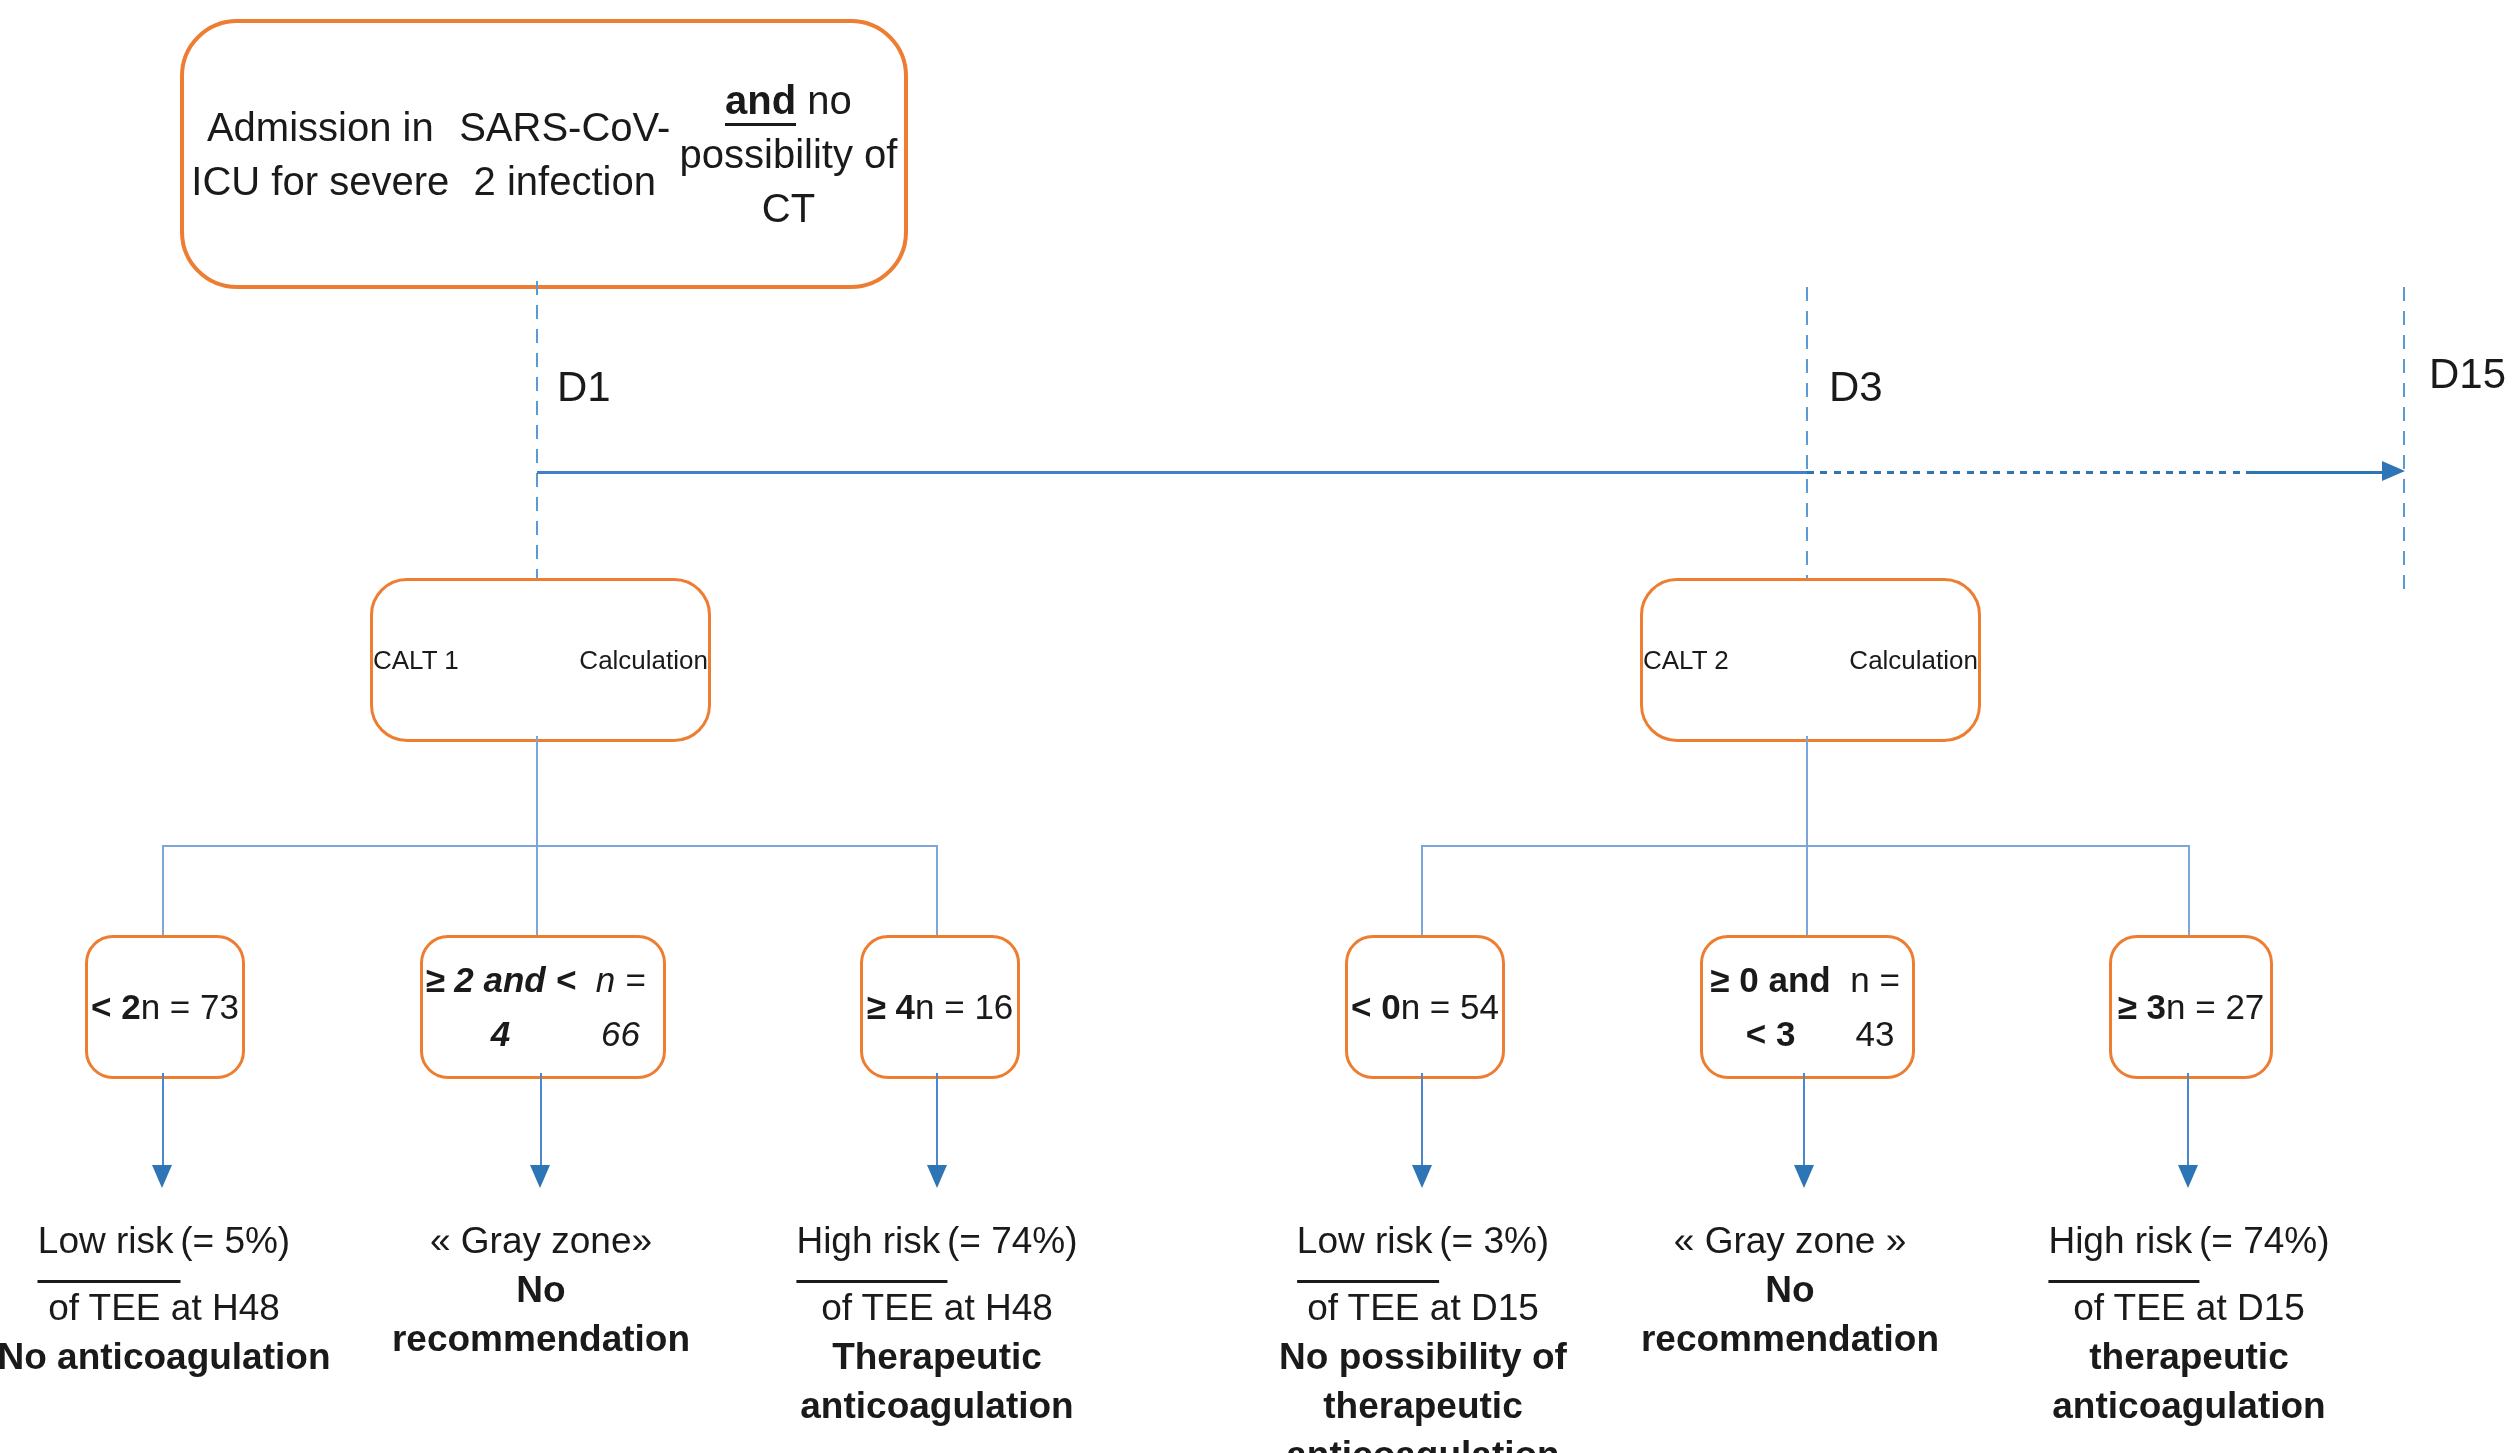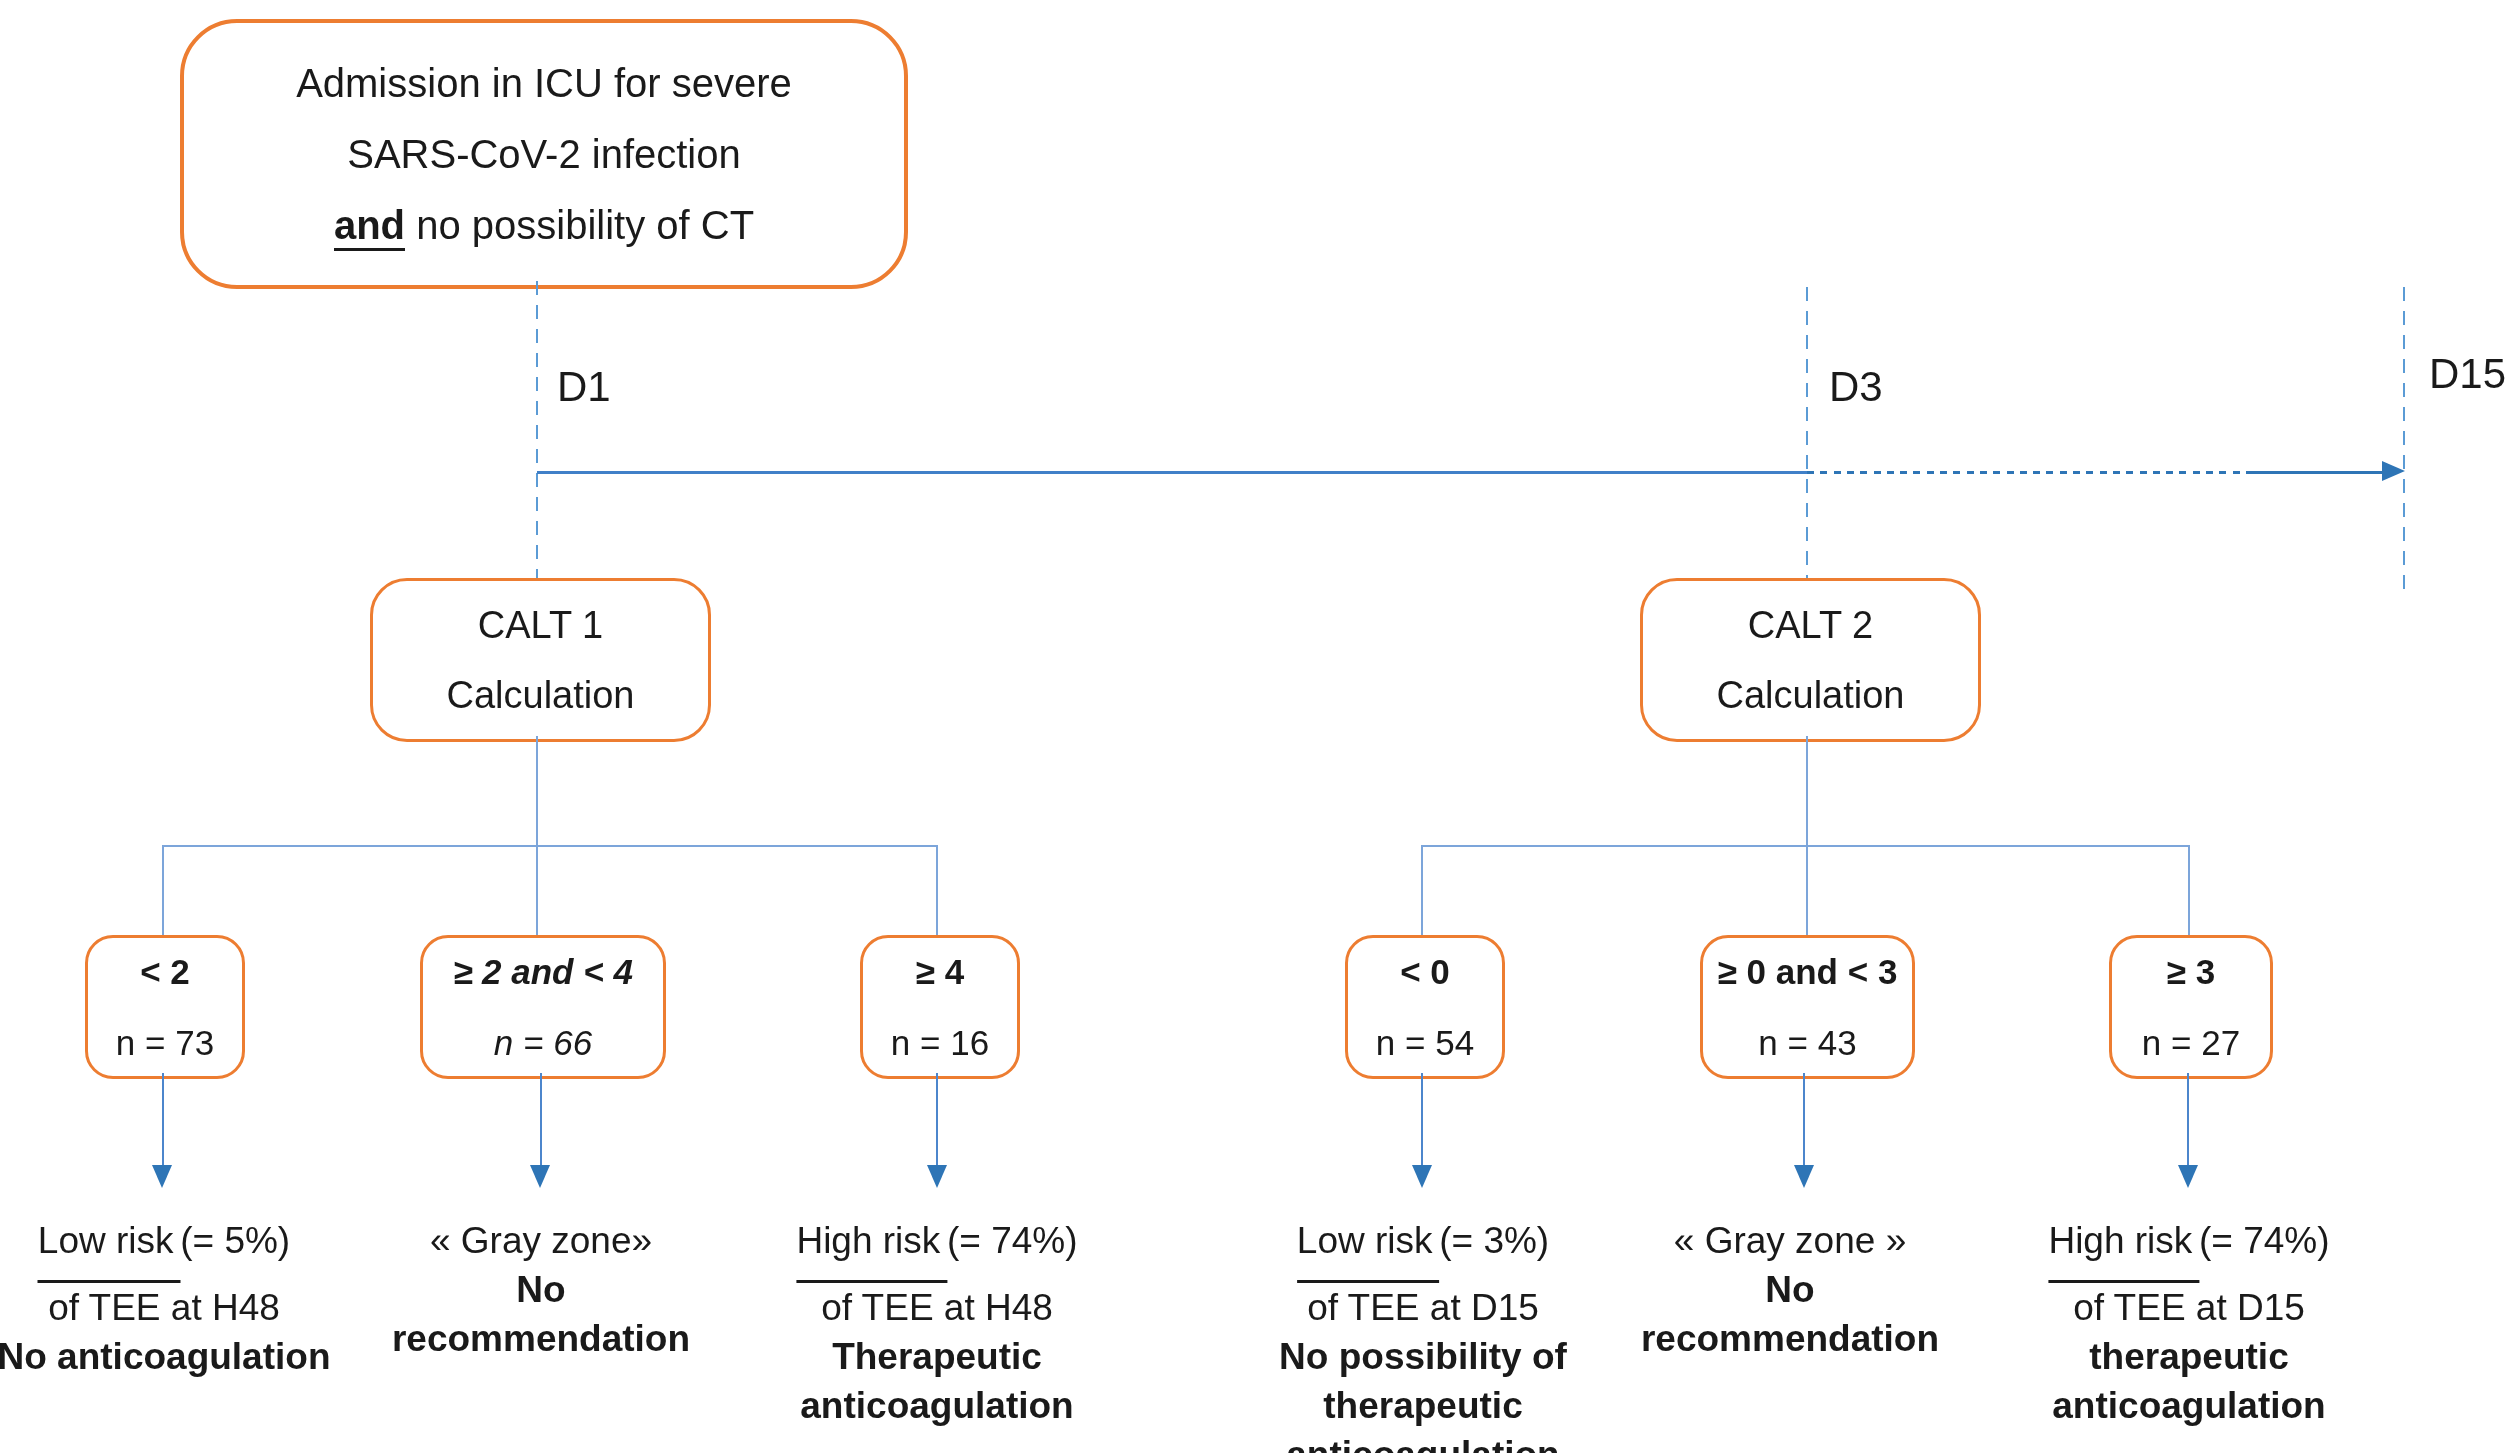--- a/index.html
+++ b/index.html
@@ -2,23 +2,23 @@
 <html style="font-size:10px"><head>
 <meta charset="utf-8">
 <style>
   html,body{margin:0;padding:0;background:#ffffff;}
   #canvas{
     position:relative;width:2512px;height:1453px;background:#ffffff;overflow:hidden;
     font-family:"Liberation Sans","DejaVu Sans",sans-serif;color:#1a1a1a;
   }
   
   .obox{position:absolute;border:4.4px solid #ED7D31;border-radius:57px;background:#fff;
-        display:flex;flex-direction:column;align-items:center;justify-content:center;text-align:center;gap:17px;}
+        display:flex;align-items:center;justify-content:center;text-align:center;}
   #top-box{left:180px;top:19px;width:720px;height:262px;font-size:40px;line-height:54px;}
-  .calt-box{border-width:3.8px;border-radius:37px;font-size:38px;line-height:53px;}
+  .calt-box{border-width:3.8px;border-radius:37px;font-size:26px;line-height:53px;justify-content:space-between;}
   #calt1-box{left:370px;top:578px;width:335px;height:158px;}
   #calt2-box{left:1640px;top:578px;width:335px;height:158px;}
   .branch-box{border-width:3.2px;border-radius:28px;font-size:35px;line-height:54px;}
   .branch-box .score{font-weight:bold;}
   #box-l1{left:85px;top:935px;width:154px;height:138px;}
   #box-l2{left:420px;top:935px;width:240px;height:138px;font-style:italic;}
   #box-l3{left:860px;top:935px;width:154px;height:138px;}
   #box-r1{left:1345px;top:935px;width:154px;height:138px;}
   #box-r2{left:1700px;top:935px;width:209px;height:138px;}
   #box-r3{left:2109px;top:935px;width:158px;height:138px;}

